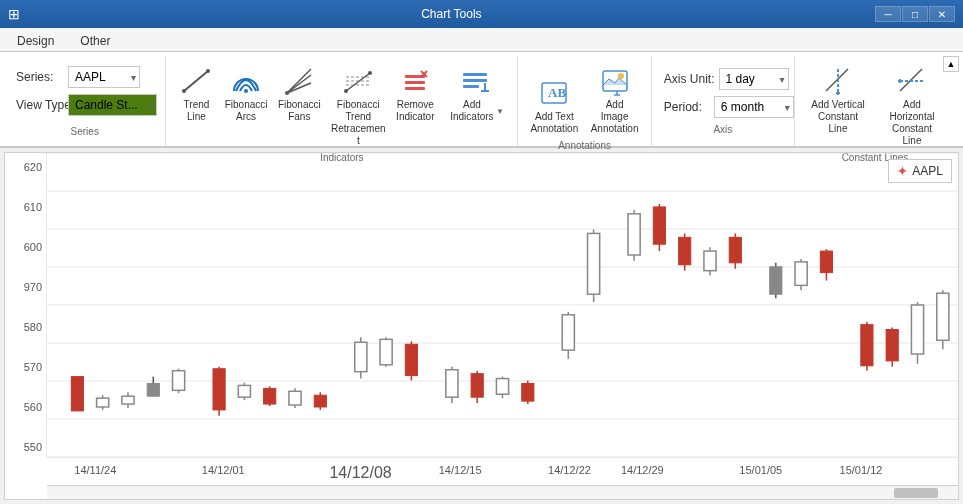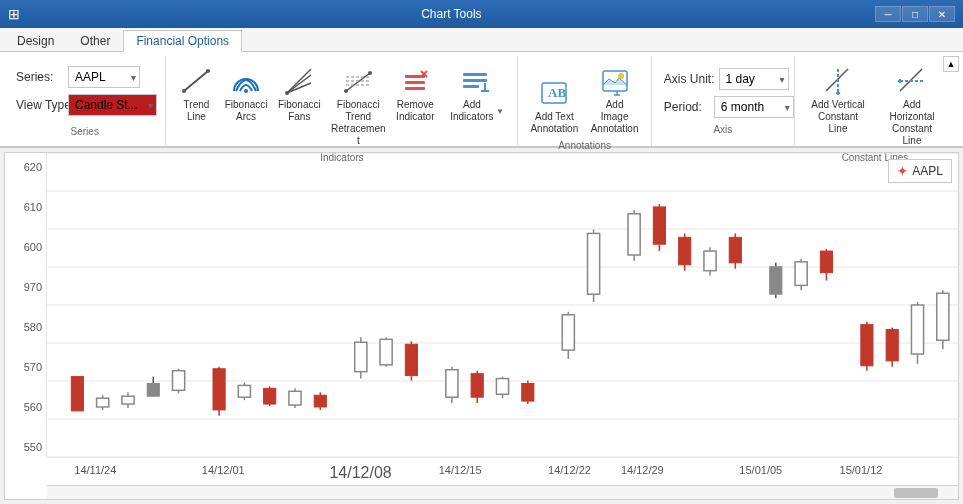--- a/index.html
+++ b/index.html
@@ -139,38 +139,37 @@
   <div style="display:flex; gap:1px;">
     <div style="width:26px;height:16px;background:rgba(255,255,255,0.15);border:1px solid rgba(255,255,255,0.2);display:flex;align-items:center;justify-content:center;cursor:pointer;font-size:10px;color:white;">─</div>
     <div style="width:26px;height:16px;background:rgba(255,255,255,0.15);border:1px solid rgba(255,255,255,0.2);display:flex;align-items:center;justify-content:center;cursor:pointer;font-size:10px;color:white;">□</div>
     <div style="width:26px;height:16px;background:rgba(255,255,255,0.15);border:1px solid rgba(255,255,255,0.2);display:flex;align-items:center;justify-content:center;cursor:pointer;font-size:10px;color:white;">✕</div>
   </div>
 </div>
 
 <div class="ribbon-tabs">
   <div class="ribbon-tab">Design</div>
   <div class="ribbon-tab">Other</div>
-  <div class="ribbon-tab active">Financial Options</div>
 </div>
 
 <div class="ribbon">
 
   <div class="series-group" style="display:flex;flex-direction:column;justify-content:center;border-right:1px solid #e0e0e0;padding-right:12px;min-width:120px;">
     <div class="series-row">
       <span style="font-size:12px;color:#333;min-width:48px;">Series:</span>
       <div class="select-wrapper">
         <select style="border:1px solid #c8c8c8;background:white;padding:2px 18px 2px 6px;font-size:12px;height:22px;min-width:72px;">
           <option>AAPL</option>
         </select>
       </div>
     </div>
     <div class="series-row">
       <span style="font-size:12px;color:#333;min-width:48px;white-space:nowrap;">View Type:</span>
       <div class="select-wrapper">
-        <select style="border:1px solid #c8c8c8;background:#b91c1c;padding:2px 18px 2px 6px;font-size:12px;height:22px;min-width:72px;">
+        <select style="border:1px solid #c8c8c8;background:#4d7c0f;padding:2px 18px 2px 6px;font-size:12px;height:22px;min-width:72px;">
           <option>Candle St...</option>
         </select>
       </div>
     </div>
     <div style="font-size:10px;color:#666;text-align:center;padding-top:4px;">Series</div>
   </div>
 
   <div style="display:flex;flex-direction:column;border-right:1px solid #e0e0e0;padding:0 8px;min-width:280px;">
     <div style="display:flex;align-items:flex-start;flex:1;gap:2px;padding-top:4px;">
 

